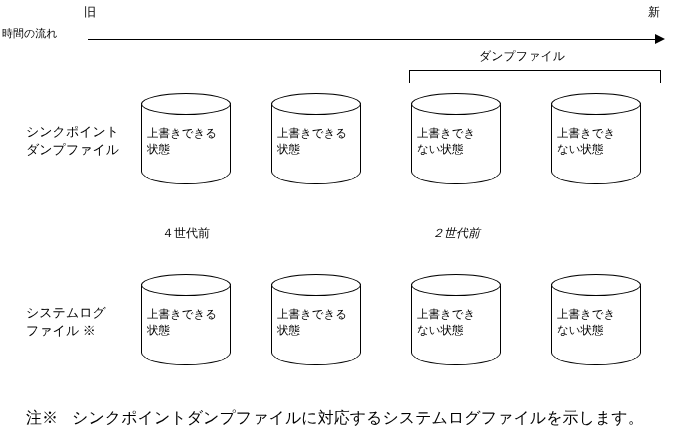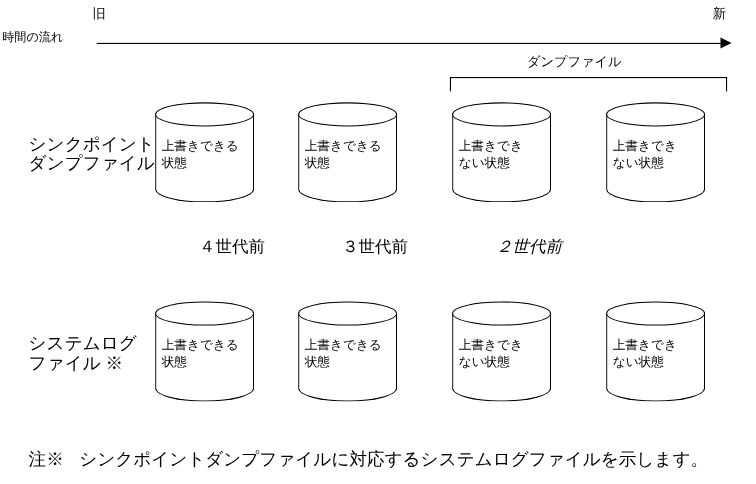--- a/index.html
+++ b/index.html
@@ -60,21 +60,21 @@
     left: 409px; top: 70px;
     width: 250px; height: 12px;
     border-top: 1px solid #000;
     border-left: 1px solid #000;
     border-right: 1px solid #000;
   }
 
   
   .row-label {
     position: absolute;
-    font-size: 16px;
+    font-size: 13px;
     line-height: 18px;
     white-space: nowrap;
   }
   .row-label-1 { left: 26px; top: 123px; }
   .row-label-2 { left: 26px; top: 304px; }
 
   
   .cyl {
     position: absolute;
     width: 98px;
@@ -108,24 +108,25 @@
     width: 80px;
     font-size: 11.5px;
     line-height: 16px;
     text-align: left;
     white-space: pre-line;
   }
 
   
   .gen-cap {
     position: absolute;
-    font-size: 15px;
-    text-align: right;
+    font-size: 12px;
+    text-align: center;
     width: 110px;
     white-space: nowrap;
+    margin-top: 10px;
   }
 
   
   .footnote {
     position: absolute;
     left: 26px; top: 408px;
     font-size: 16px;
     white-space: nowrap;
   }
   .footnote .fn-mark { margin-right: 14px; }
@@ -166,21 +167,20 @@
 ない状態</div>
   </div>
   <div class="cyl" style="left:551px; top:93px;">
     <div class="body"></div>
     <div class="top"></div>
     <div class="text">上書きでき
 ない状態</div>
   </div>
 
   <div class="gen-cap" style="left:131px; top:215px;">４世代前</div>
-  <div class="gen-cap" style="left:261px; top:215px;">３世代前</div>
   <div class="gen-cap" style="left:401px; top:215px;font-style:italic;">２世代前</div>
 
   <div class="row-label row-label-2" style="white-space:pre-line;">システムログ
 ファイル ※</div>
 
   <div class="cyl" style="left:141px; top:274px;">
     <div class="body"></div>
     <div class="top"></div>
     <div class="text">上書きできる
 状態</div>

